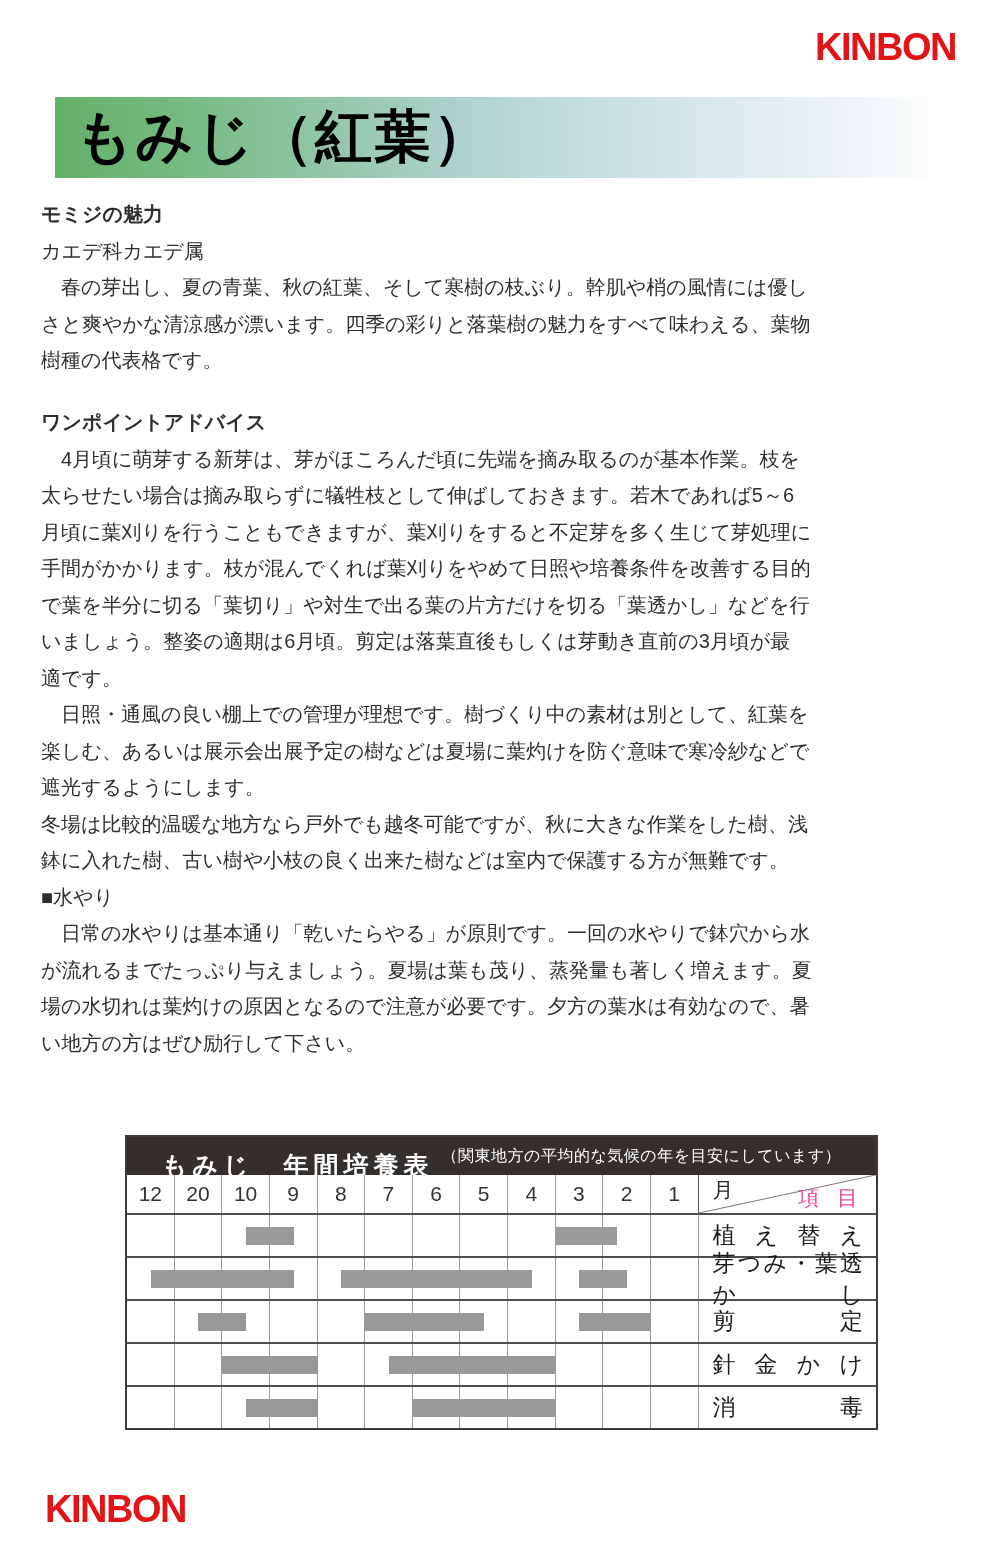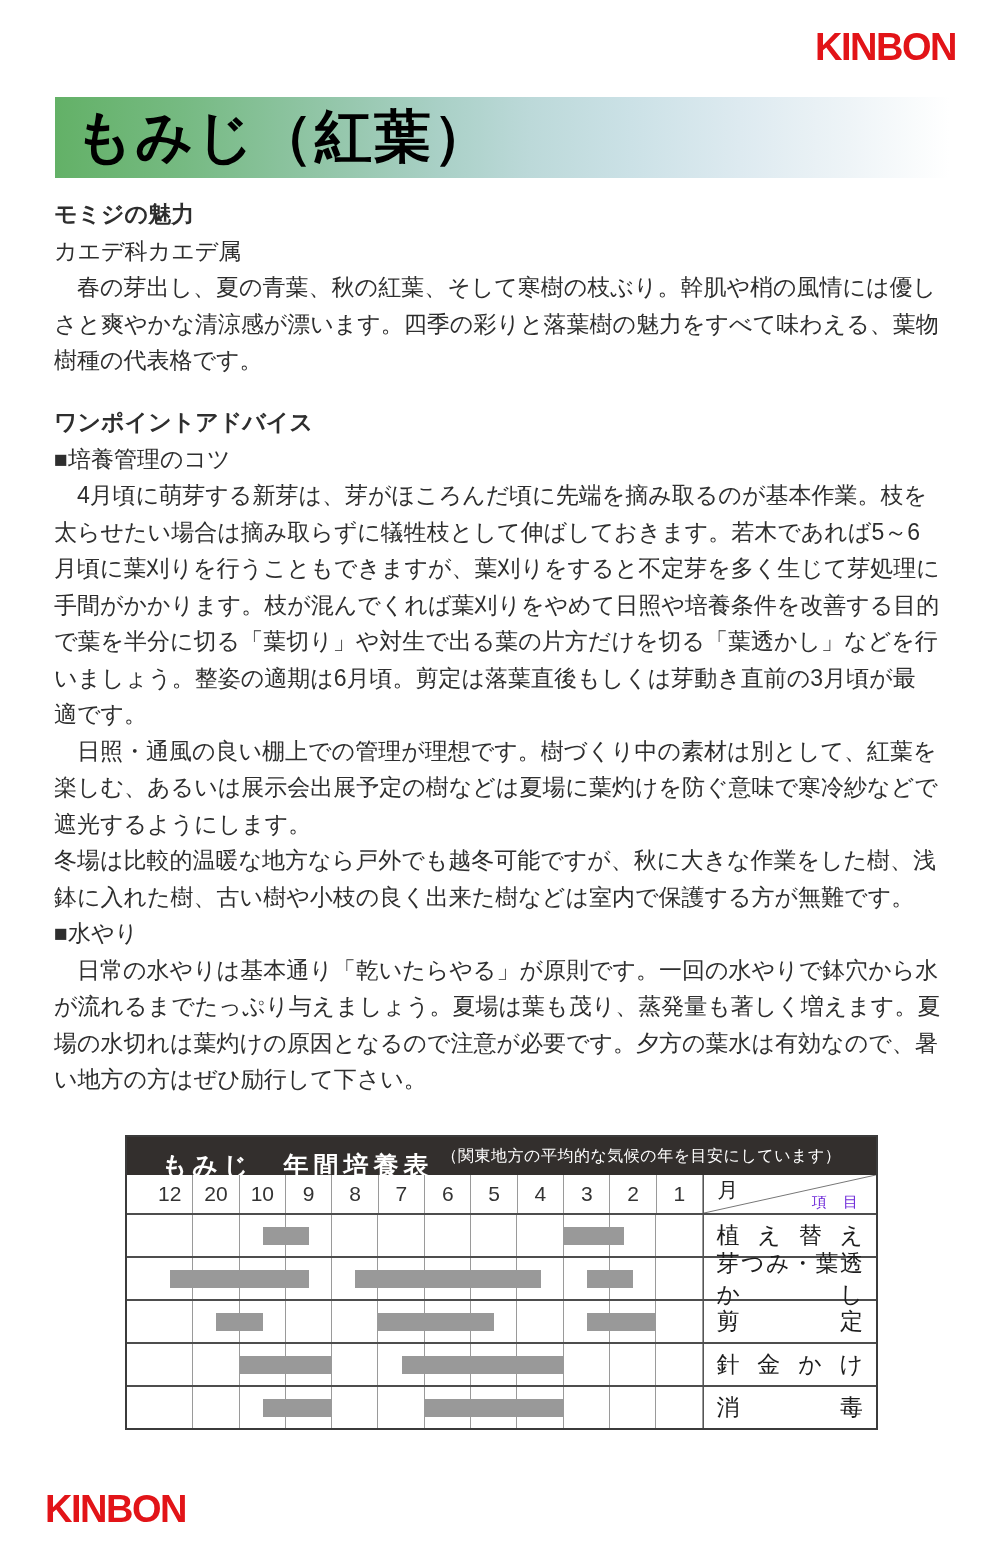--- a/index.html
+++ b/index.html
@@ -19,60 +19,60 @@
     position:absolute;left:55px;top:97px;width:913px;height:81px;
     background:linear-gradient(90deg,#63b167 0%,#76ba82 14%,#93c6a9 30%,
       #a9d0c6 42%,#bcd9d9 52%,#cbe1e6 63%,#ddeaf0 75%,#eef4f7 87%,#ffffff 98%);
     display:flex;align-items:center;
   }
   .banner-title{
     font-family:Liberation Serif, serif;font-weight:bold;
     font-size:57px;color:#000;padding-left:20px;letter-spacing:2px;white-space:nowrap;
   }
 
-  .textblock{position:absolute;left:54px;width:892px;font-size:23px;line-height:36.5px;}
+  .textblock{position:absolute;left:41px;width:892px;font-size:20px;line-height:36.5px;}
   #intro{top:196px;}
   #advice{top:404px;}
   .sec-heading{font-weight:bold;}
   .lines{white-space:pre-line;}
 
   
   .ctable{
     position:absolute;left:125px;top:1135px;width:753px;
     border:2px solid #3b3b3b;box-sizing:border-box;background:#fff;
   }
   .tbar-title{
     background:#332f2d;color:#fff;height:38px;display:flex;
     align-items:center;justify-content:center;gap:8px;
   }
   .tbar-title .main{
     font-family:"Liberation Serif","DejaVu Serif",serif;font-weight:bold;
     font-size:25px;letter-spacing:5px;margin-top:19px;
   }
   .tbar-title .sub{font-size:16px;letter-spacing:0.5px;}
 
-  .trow{display:flex;height:43px;box-sizing:border-box;border-top:2px solid #4d4d4d;padding-left:20px;}
+  .trow{display:flex;height:43px;box-sizing:border-box;border-top:2px solid #4d4d4d;}
   .trow.thead{height:38px;border-top:none;}
   .tgrid{position:relative;width:573px;display:flex;box-sizing:border-box;}
   .tcell{flex:1;border-right:1px solid #9a9a9a;box-sizing:border-box;}
   .tcell:last-child{border-right:none;}
   .thead .tcell{
     display:flex;align-items:center;justify-content:center;
     font-size:21px;color:#333;border-right:1px solid #9a9a9a;
   }
   .tbar{position:absolute;top:50%;transform:translateY(-50%);height:18px;background:#999999;}
   .tlabel{
     width:178px;box-sizing:border-box;display:flex;align-items:center;
     padding:0 13px;font-size:23px;color:#1d1d1d;border-left:1px solid #555;
   }
   .tlabel .just{width:100%;text-align:justify;text-align-last:justify;}
   .corner{position:relative;padding:0;}
   .corner svg{position:absolute;left:0;top:0;width:100%;height:100%;}
   .corner .month-word{position:absolute;top:1px;left:13px;font-size:21px;color:#222;}
-  .corner .item-word{position:absolute;bottom:1px;right:12px;font-size:15px;color:#6d28d9;letter-spacing:6px;}
+  .corner .item-word{position:absolute;bottom:1px;right:12px;font-size:21px;color:#ec4899;letter-spacing:6px;}
 </style>
 </head>
 <body>
 
 <div>
 
   <div class="logo logo-top">KINBON</div>
 
   <div class="banner">
     <div class="banner-title">もみじ（紅葉）</div>
@@ -81,21 +81,20 @@
   <div class="textblock" id="intro">
     <div class="sec-heading">モミジの魅力</div>
     <div class="lines">カエデ科カエデ属</div>
     <div class="lines">　春の芽出し、夏の青葉、秋の紅葉、そして寒樹の枝ぶり。幹肌や梢の風情には優し
 さと爽やかな清涼感が漂います。四季の彩りと落葉樹の魅力をすべて味わえる、葉物
 樹種の代表格です。</div>
   </div>
 
   <div class="textblock" id="advice">
     <div class="sec-heading">ワンポイントアドバイス</div>
-    <div class="lines">■培養管理のコツ</div>
     <div class="lines">　4月頃に萌芽する新芽は、芽がほころんだ頃に先端を摘み取るのが基本作業。枝を
 太らせたい場合は摘み取らずに犠牲枝として伸ばしておきます。若木であれば5～6
 月頃に葉刈りを行うこともできますが、葉刈りをすると不定芽を多く生じて芽処理に
 手間がかかります。枝が混んでくれば葉刈りをやめて日照や培養条件を改善する目的
 で葉を半分に切る「葉切り」や対生で出る葉の片方だけを切る「葉透かし」などを行
 いましょう。整姿の適期は6月頃。剪定は落葉直後もしくは芽動き直前の3月頃が最
 適です。</div>
     <div class="lines">　日照・通風の良い棚上での管理が理想です。樹づくり中の素材は別として、紅葉を
 楽しむ、あるいは展示会出展予定の樹などは夏場に葉灼けを防ぐ意味で寒冷紗などで
 遮光するようにします。

